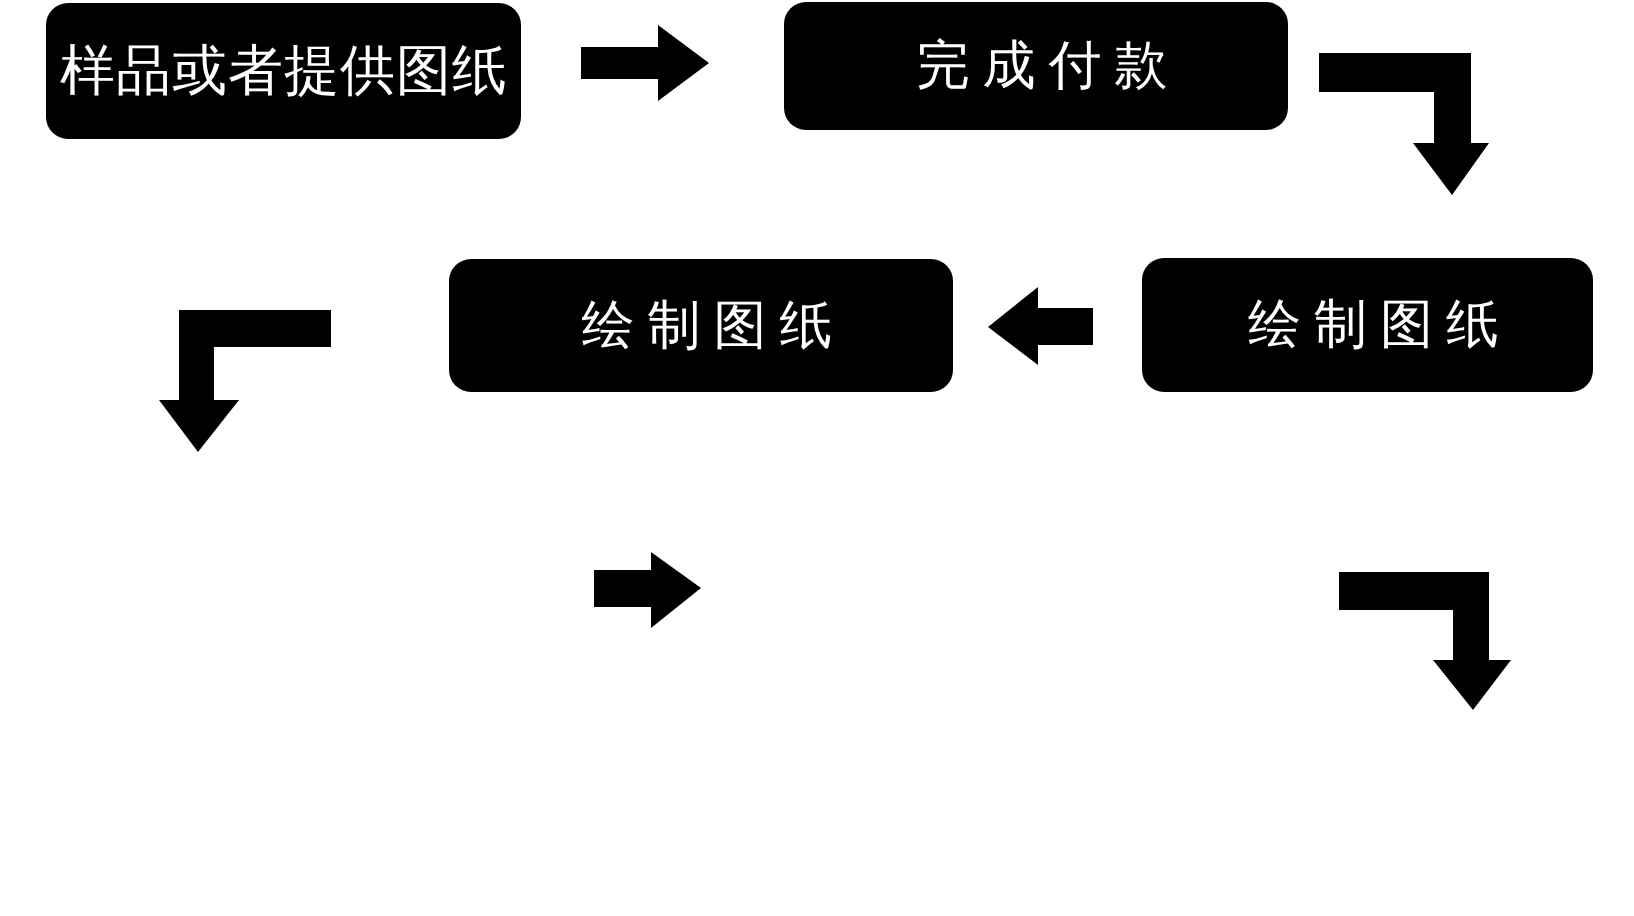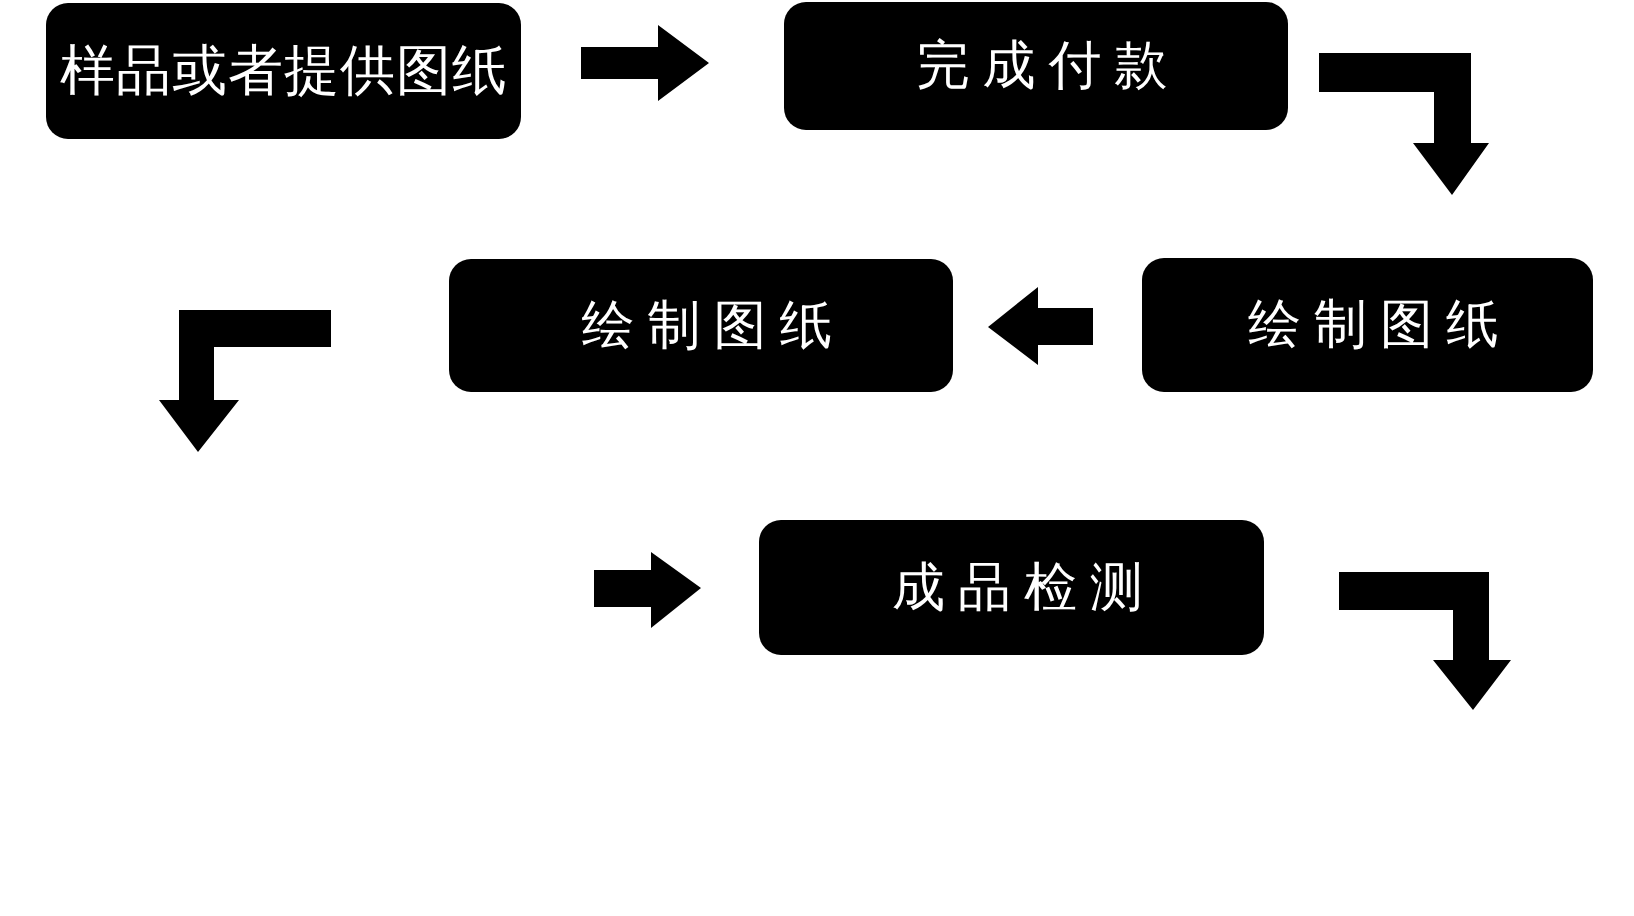--- a/index.html
+++ b/index.html
@@ -84,20 +84,19 @@
 
   <svg class="arrow" id="arrow-4" width="172" height="142" viewBox="0 0 172 142">
     <polygon points="20,0 172,0 172,37 55,37 55,90 80,90 39,142 0,90 20,90"></polygon>
   </svg>
 
 
   <svg class="arrow" id="arrow-5" width="107" height="76" viewBox="0 0 107 76">
     <polygon points="0,18 57,18 57,0 107,36 57,76 57,55 0,55"></polygon>
   </svg>
 
-  <div class="node node-4char" id="node-6">成品检测</div>
 
   <svg class="arrow" id="arrow-6" width="174" height="138" viewBox="0 0 174 138">
     <polygon points="0,0 150,0 150,88 172,88 134,138 94,88 114,88 114,38 0,38"></polygon>
   </svg>
 
 
 </div>
 
 </body></html>

